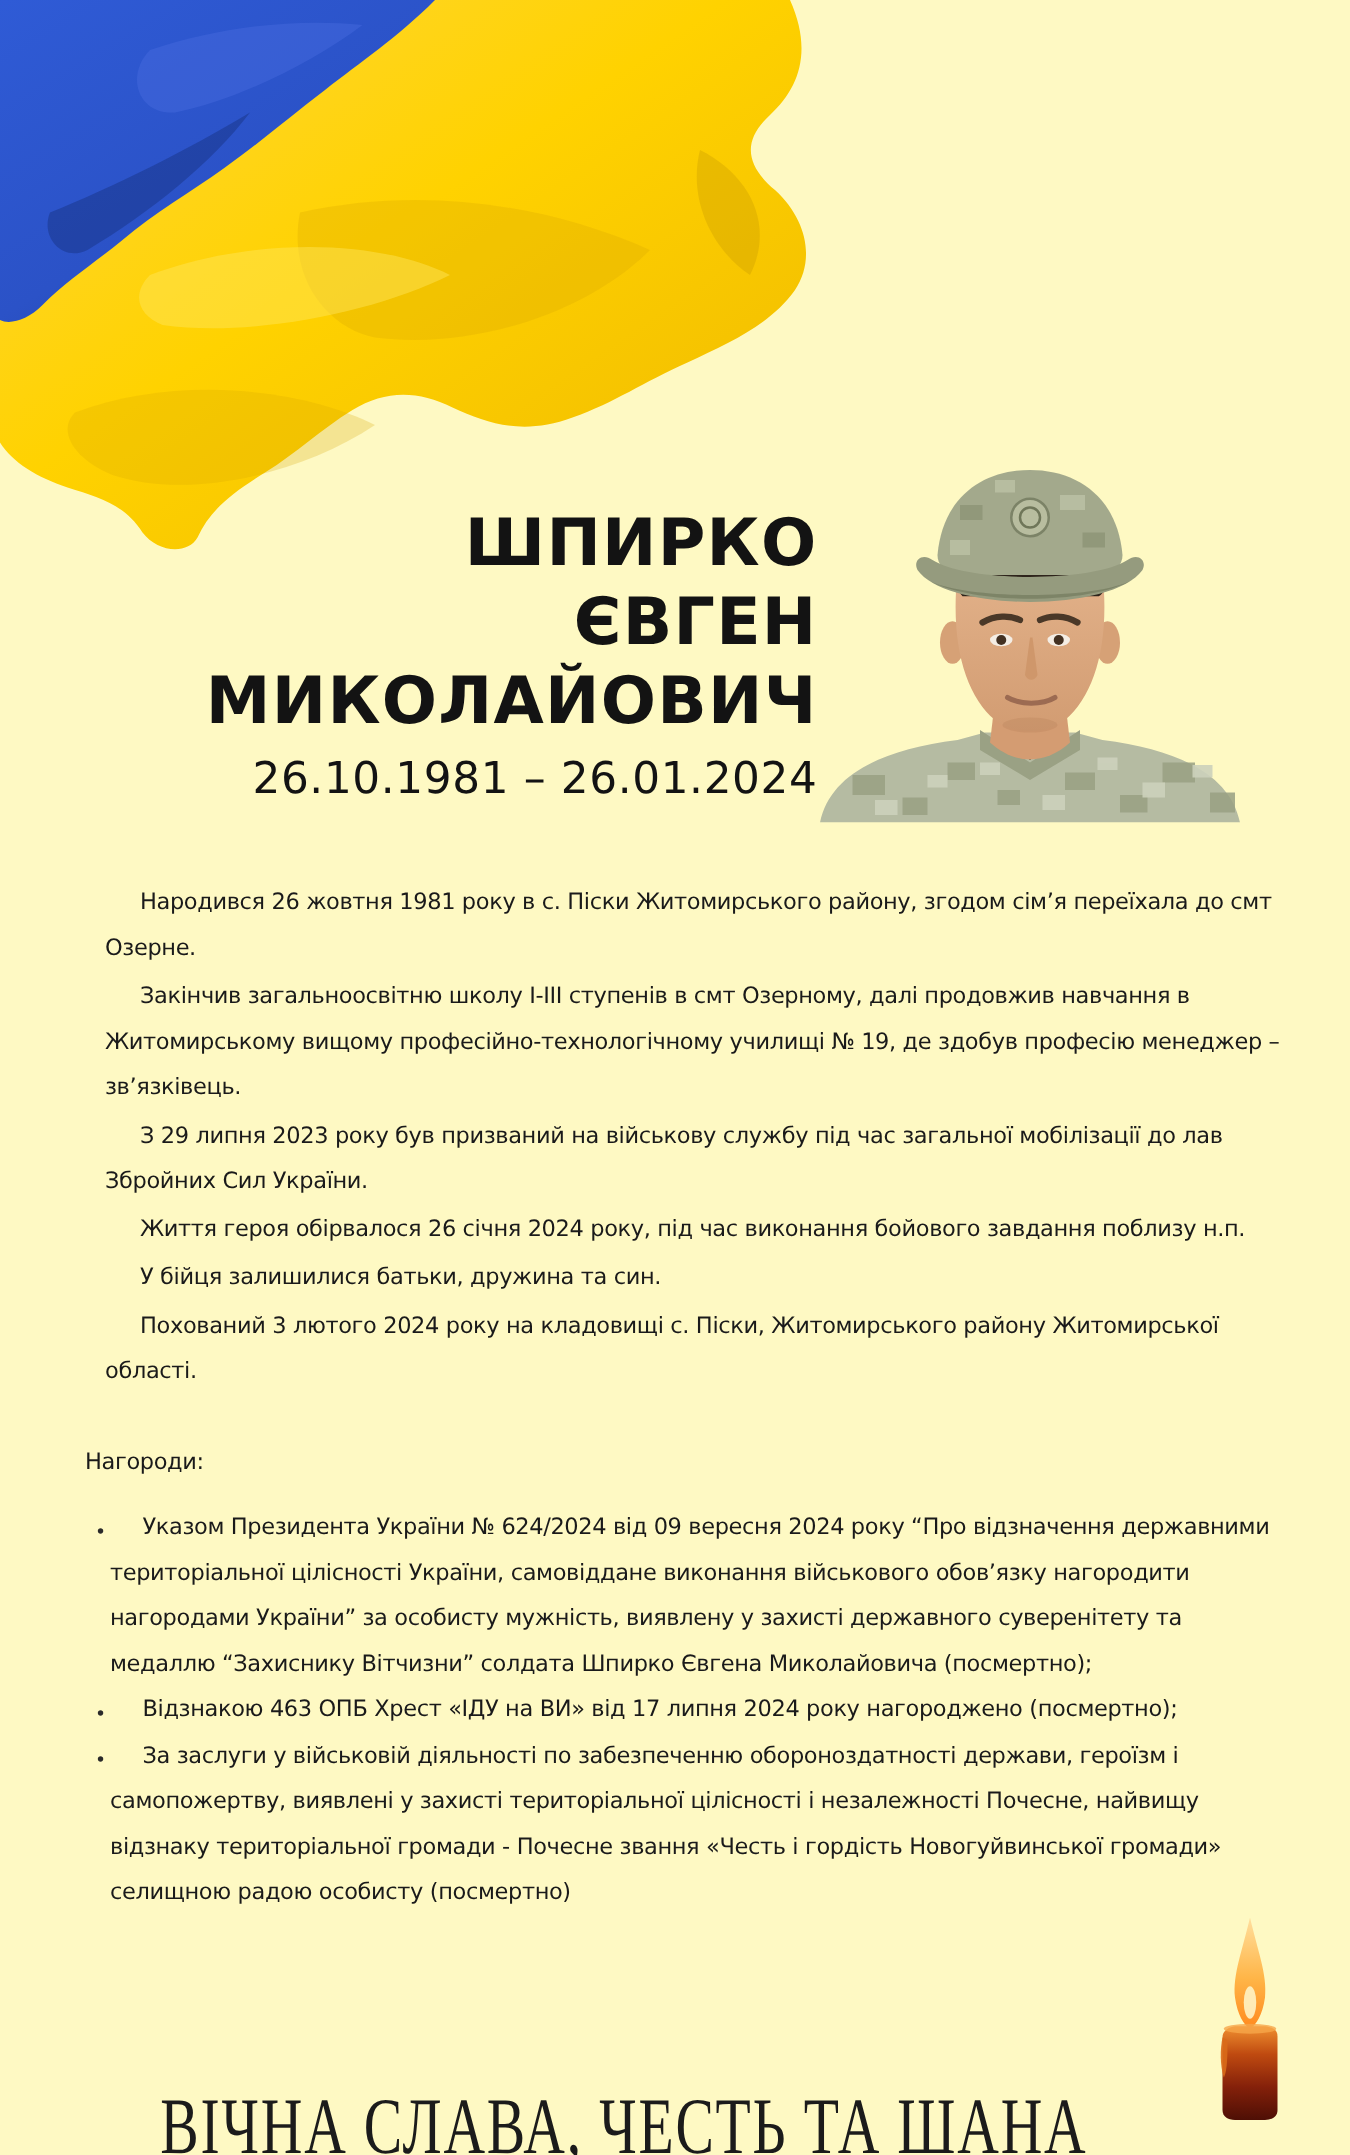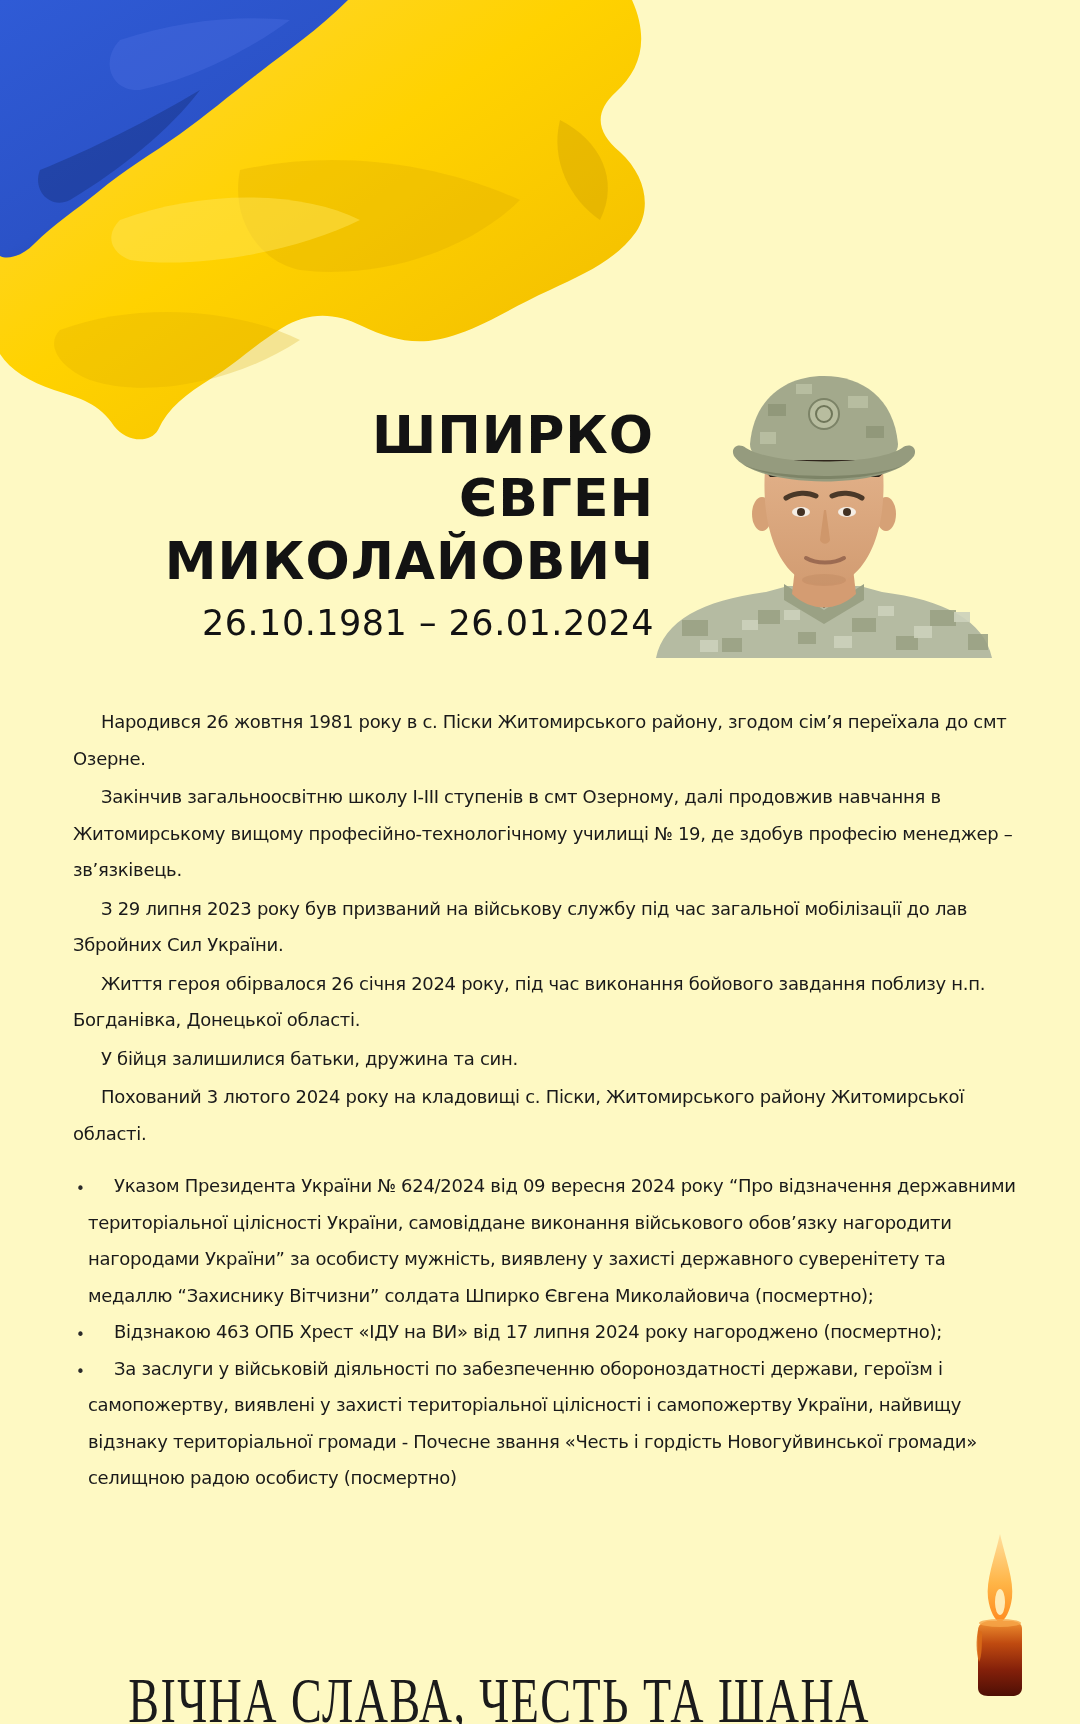--- a/index.html
+++ b/index.html
@@ -23,21 +23,21 @@
   }
 
   
   .photo { position:absolute; left:638px; top:348px; }
 
   
   .bio {
     position:absolute; left:68px; top:704px; width:940px;
     font-size:18px; line-height:36.5px; letter-spacing:-0.3px; color:#1a1a1a;
   }
-  .para { margin:0 0 2px 5px; }
+  .para { margin:0 0 2px 16px; }
   .line { white-space:nowrap; }
   .ind { text-indent:28px; }
 
   .awards-title { margin-top:36px; }
 
   ul.awards { list-style:none; margin:16px 0 0 0; padding:0 0 0 20px; }
   ul.awards li { position:relative; margin:0; }
   ul.awards li::before {
     content:"•"; position:absolute; left:-12px; top:3px;
     font-size:15px; color:#2a2a2a;
@@ -175,43 +175,43 @@
       <div class="line ind">Закінчив загальноосвітню школу І-ІІІ ступенів в смт Озерному, далі продовжив навчання в</div>
       <div class="line">Житомирському вищому професійно-технологічному училищі № 19, де здобув професію менеджер –</div>
       <div class="line">зв’язківець.</div>
     </div>
     <div class="para">
       <div class="line ind">З 29 липня 2023 року був призваний на військову службу під час загальної мобілізації до лав</div>
       <div class="line">Збройних Сил України.</div>
     </div>
     <div class="para">
       <div class="line ind">Життя героя обірвалося 26 січня 2024 року, під час виконання бойового завдання поблизу н.п.</div>
-      <div class="line">Богданівка, Донецької області.</div>
     </div>
     <div class="para">
       <div class="line ind">У бійця залишилися батьки, дружина та син.</div>
     </div>
     <div class="para">
       <div class="line ind">Похований 3 лютого 2024 року на кладовищі с. Піски, Житомирського району Житомирської</div>
       <div class="line">області.</div>
     </div>
 
+    <div class="awards-title line">Нагороди:</div>
     <ul class="awards">
       <li>
         <div class="line first">Указом Президента України № 624/2024 від 09 вересня 2024 року “Про відзначення державними</div>
         <div class="line">територіальної цілісності України, самовіддане виконання військового обов’язку нагородити</div>
         <div class="line">нагородами України” за особисту мужність, виявлену у захисті державного суверенітету та</div>
         <div class="line">медаллю “Захиснику Вітчизни” солдата Шпирко Євгена Миколайовича  (посмертно);</div>
       </li>
       <li>
         <div class="line first">Відзнакою 463 ОПБ Хрест «ІДУ на ВИ» від 17 липня 2024 року нагороджено (посмертно);</div>
       </li>
       <li>
         <div class="line first">За заслуги у військовій діяльності по забезпеченню обороноздатності держави, героїзм і</div>
-        <div class="line">самопожертву, виявлені у захисті територіальної цілісності і самопожертву України, найвищу</div>
+        <div class="line">самопожертву, виявлені у захисті територіальної цілісності і незалежності Почесне, найвищу</div>
         <div class="line">відзнаку територіальної громади - Почесне звання «Честь і гордість Новогуйвинської громади»</div>
         <div class="line">селищною радою особисту (посмертно)</div>
       </li>
     </ul>
   </div>
 
   <div class="banner">
     <div class="banner-line">ВІЧНА СЛАВА, ЧЕСТЬ ТА ШАНА</div>
     <div class="banner-line">ГЕРОЮ-ЗАХИСНИКУ!</div>
   </div>

